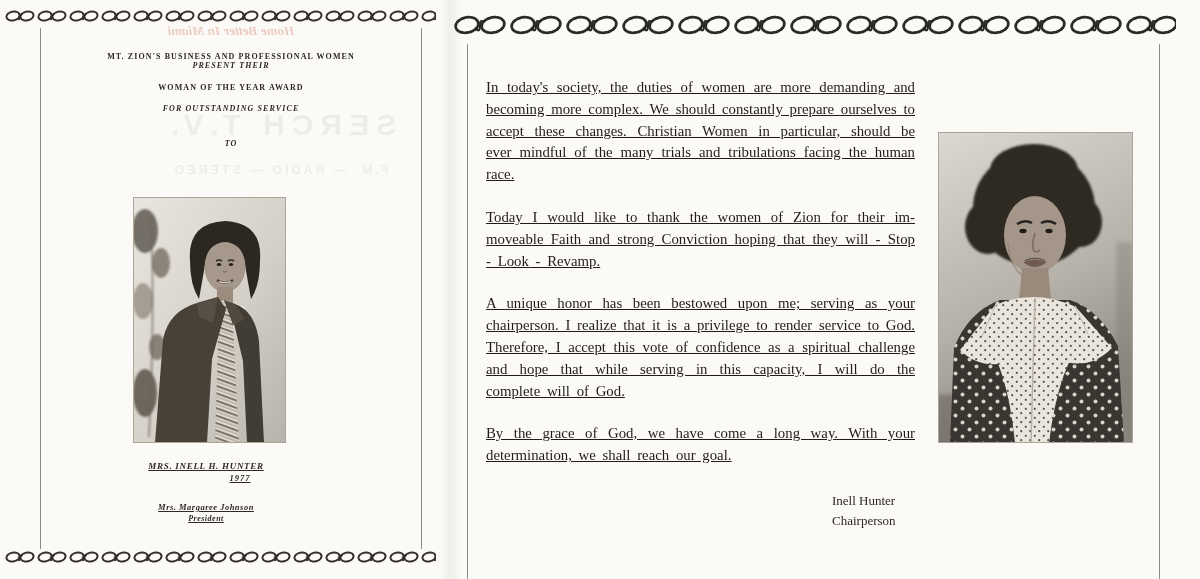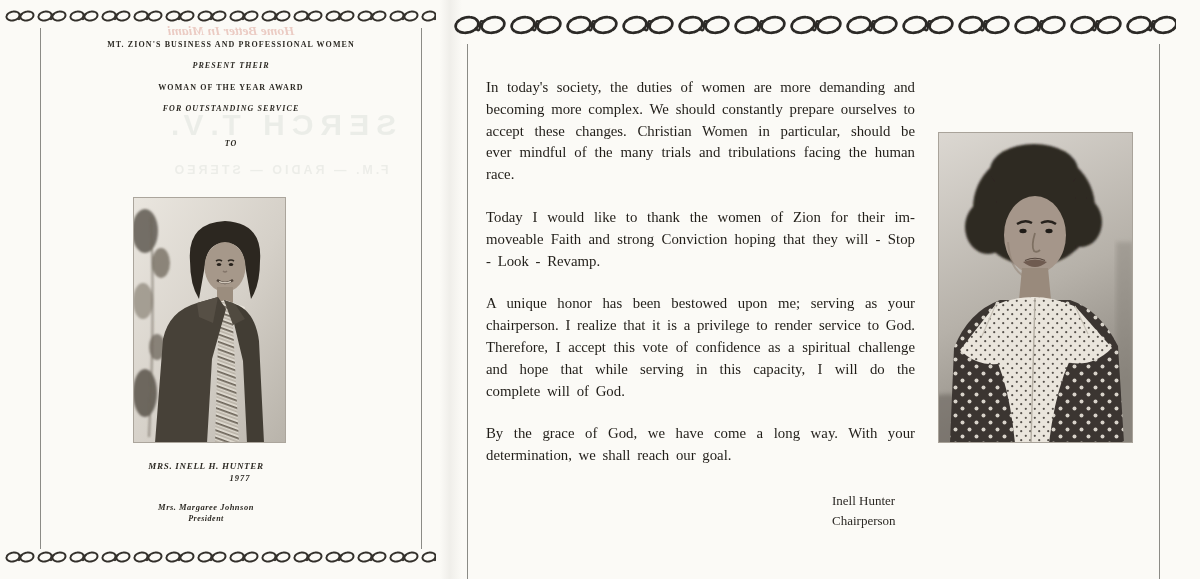--- a/index.html
+++ b/index.html
@@ -8,38 +8,38 @@
         font-family:"Liberation Serif","DejaVu Serif",serif;color:#25221d;}
   .gutter{position:absolute;left:440px;top:0;width:22px;height:579px;
           background:linear-gradient(90deg,rgba(0,0,0,0) 0%,rgba(90,85,75,.07) 45%,rgba(0,0,0,0) 100%);}
   .vrule{position:absolute;width:1px;background:#8b8b86;}
   .orn{position:absolute;display:block;}
   
   .hl{position:absolute;left:40px;width:382px;text-align:center;
       font-family:"Liberation Serif","DejaVu Serif",serif;
       font-size:8px;font-weight:700;letter-spacing:1.1px;color:#2d2a24;white-space:nowrap;}
   .it{font-style:italic;}
-  .hl1{top:40px}.hl2{top:61px}.hl3{top:83px}.hl4{top:104px}.hl5{top:139px}
-  .cap{position:absolute;left:40px;width:332px;text-align:center;white-space:nowrap;color:#2d2a24;}
+  .hl1{top:52px}.hl2{top:61px}.hl3{top:83px}.hl4{top:104px}.hl5{top:139px}
+  .cap{position:absolute;left:40px;width:332px;text-align:center;white-space:nowrap;color:#2d2a24;text-decoration:underline;}
   .cap-name{top:461px;font:italic 700 9px "Liberation Serif",serif;letter-spacing:.7px;}
   .cap-year{top:473px;font:italic 700 8.5px "Liberation Serif",serif;letter-spacing:1px;padding-left:34px;}
   .cap-off1{top:502px;font:italic 700 8.5px "Liberation Serif",serif;letter-spacing:.5px;}
   .cap-off2{top:514px;font:italic 700 8px "Liberation Serif",serif;letter-spacing:.5px;}
   
   .bleed{position:absolute;transform:scaleX(-1);filter:blur(.6px);white-space:nowrap;text-align:center;}
   .bt1{top:23px;left:118px;width:226px;font:italic 700 13.5px "Liberation Serif",serif;
        color:#dfa69b;opacity:.55;}
   .bt2{top:108px;left:150px;width:260px;font:700 30px "Liberation Sans","DejaVu Sans",sans-serif;
        letter-spacing:7px;color:#93a39c;opacity:.14;}
   .bt3{top:163px;left:120px;width:320px;font:700 12.5px "Liberation Sans","DejaVu Sans",sans-serif;
        letter-spacing:3px;color:#8f9a94;opacity:.13;}
   
   .body-text{position:absolute;left:486px;top:77px;width:429px;
              font-size:14.8px;line-height:21.8px;text-align:justify;word-spacing:3px;color:#201d18;}
-  .body-text p{margin:0 0 21px 0;}
+  .body-text p{margin:0 0 21px 0;text-decoration:underline;}
   .body-text p:last-child{margin-bottom:4px;}
   .signature{position:absolute;left:832px;top:491px;font-size:13px;line-height:20px;color:#2b2824;}
   .photo{position:absolute;}
 </style>
 </head>
 <body>
 
 <div class="scan">
 
   <svg width="0" height="0" style="position:absolute" aria-hidden="true">

